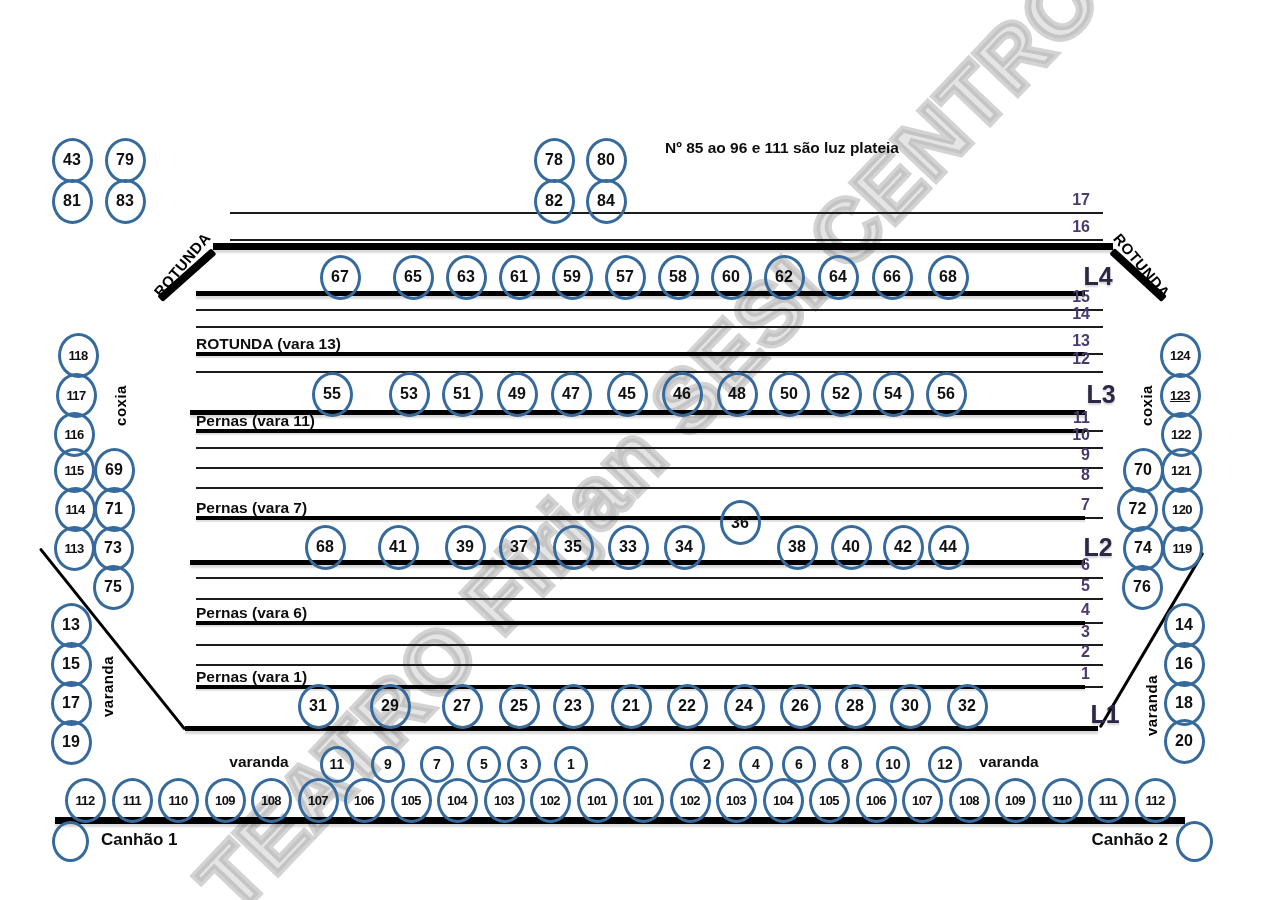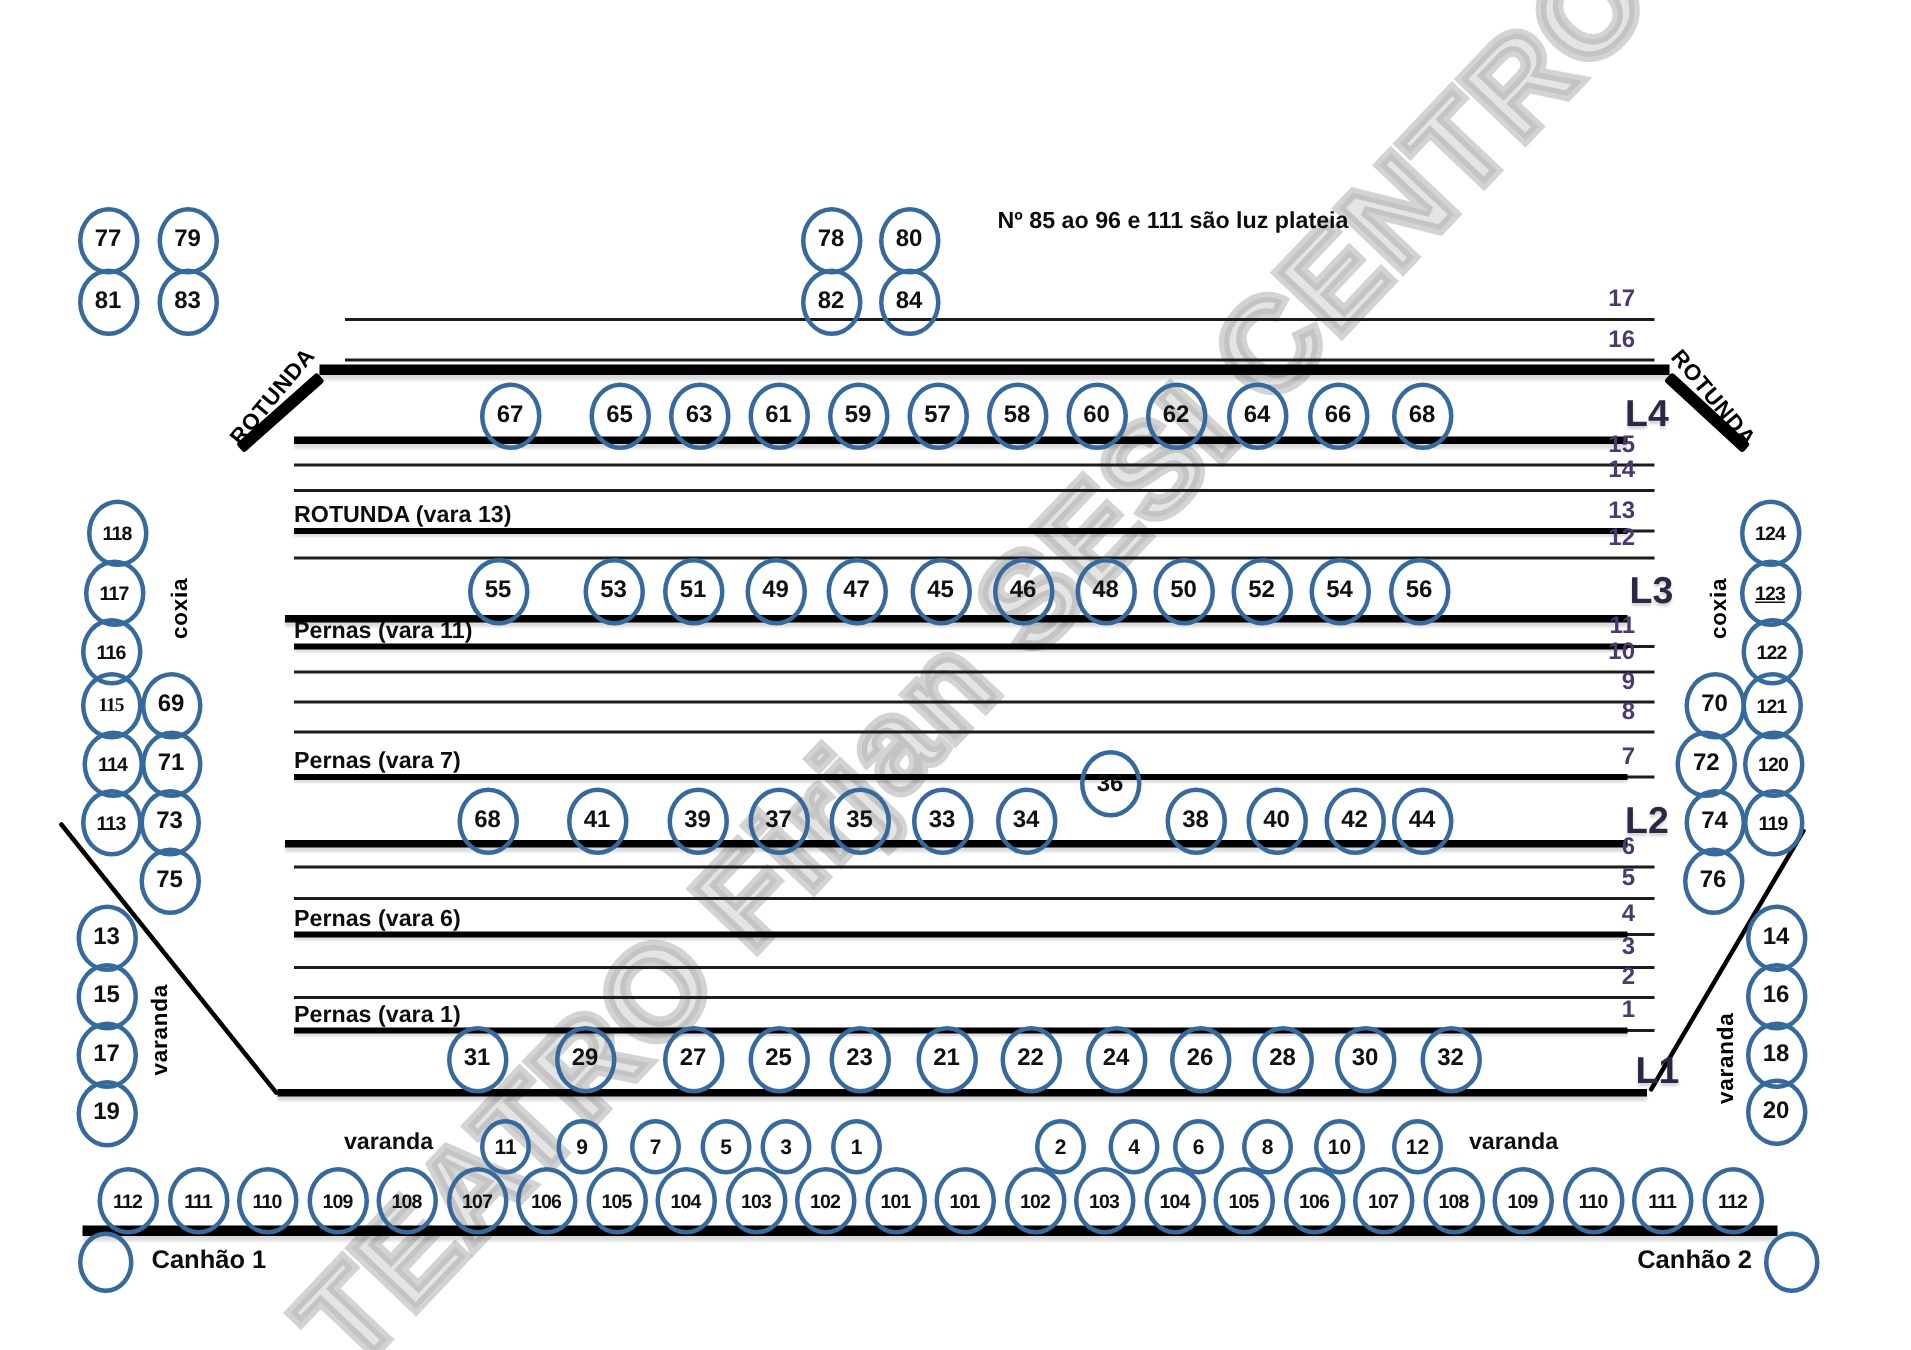--- a/index.html
+++ b/index.html
@@ -34,21 +34,21 @@
              transform:rotate(-46.5deg);z-index:0;pointer-events:none;user-select:none;}
 </style>
 </head>
 <body>
 
 <div id="stage">
   <div class="watermark">TEATRO Firjan SESI CENTRO</div>
   <div class="note-line" style="top:139px">Nº 85 ao 96 e 111 são luz plateia</div>
   <div class="canhao-label" style="left:101px">Canhão 1</div>
   <div class="canhao-label" style="left:1086px;width:82px;text-align:right">Canhão 2</div>
-<div class="circle" style="left: 51.5px; top: 137.5px; width: 41px; height: 45px;">77</div>
+<div class="circle" style="left: 51.5px; top: 137.5px; width: 41px; height: 45px;">43</div>
     <div class="circle" style="left: 104.5px; top: 137.5px; width: 41px; height: 45px;">79</div>
     <div class="circle" style="left: 51.5px; top: 178.5px; width: 41px; height: 45px;">81</div>
     <div class="circle" style="left: 104.5px; top: 178.5px; width: 41px; height: 45px;">83</div>
     <div class="circle" style="left: 533.5px; top: 137.5px; width: 41px; height: 45px;">78</div>
     <div class="circle" style="left: 585.5px; top: 137.5px; width: 41px; height: 45px;">80</div>
     <div class="circle" style="left: 533.5px; top: 178.5px; width: 41px; height: 45px;">82</div>
     <div class="circle" style="left: 585.5px; top: 178.5px; width: 41px; height: 45px;">84</div>
     <div class="circle" style="left: 319.5px; top: 254.5px; width: 41px; height: 45px;">67</div>
     <div class="circle" style="left: 392.5px; top: 254.5px; width: 41px; height: 45px;">65</div>
     <div class="circle" style="left: 445.5px; top: 254.5px; width: 41px; height: 45px;">63</div>
@@ -93,21 +93,21 @@
     <div class="circle" style="left: 610.5px; top: 683.5px; width: 41px; height: 45px; text-align: right;">21</div>
     <div class="circle" style="left: 666.5px; top: 683.5px; width: 41px; height: 45px;">22</div>
     <div class="circle" style="left: 723.5px; top: 683.5px; width: 41px; height: 45px;">24</div>
     <div class="circle" style="left: 779.5px; top: 683.5px; width: 41px; height: 45px;">26</div>
     <div class="circle" style="left: 834.5px; top: 683.5px; width: 41px; height: 45px;">28</div>
     <div class="circle" style="left: 889.5px; top: 683.5px; width: 41px; height: 45px;">30</div>
     <div class="circle" style="left: 946.5px; top: 683.5px; width: 41px; height: 45px;">32</div>
     <div class="circle n3" style="left: 57.5px; top: 332.5px; width: 41px; height: 45px;">118</div>
     <div class="circle n3" style="left: 55.5px; top: 372.5px; width: 41px; height: 45px;">117</div>
     <div class="circle n3" style="left: 53.5px; top: 411.5px; width: 41px; height: 45px;">116</div>
-    <div class="circle n3" style="left: 53.5px; top: 447.5px; width: 41px; height: 45px; font-family: Liberation Serif, serif;">115</div>
+    <div class="circle n3" style="left: 53.5px; top: 447.5px; width: 41px; height: 45px;">115</div>
     <div class="circle" style="left: 93.5px; top: 447.5px; width: 41px; height: 45px;">69</div>
     <div class="circle n3" style="left: 54.5px; top: 486.5px; width: 41px; height: 45px;">114</div>
     <div class="circle" style="left: 93.5px; top: 486.5px; width: 41px; height: 45px;">71</div>
     <div class="circle n3" style="left: 53.5px; top: 525.5px; width: 41px; height: 45px;">113</div>
     <div class="circle" style="left: 92.5px; top: 525.5px; width: 41px; height: 45px;">73</div>
     <div class="circle" style="left: 92.5px; top: 564.5px; width: 41px; height: 45px;">75</div>
     <div class="circle n3" style="left: 1159.5px; top: 332.5px; width: 41px; height: 45px;">124</div>
     <div class="circle n3" style="left: 1159.5px; top: 372.5px; width: 41px; height: 45px; text-decoration: underline;">123</div>
     <div class="circle n3" style="left: 1160.5px; top: 411.5px; width: 41px; height: 45px;">122</div>
     <div class="circle" style="left: 1122.5px; top: 447.5px; width: 41px; height: 45px;">70</div>

